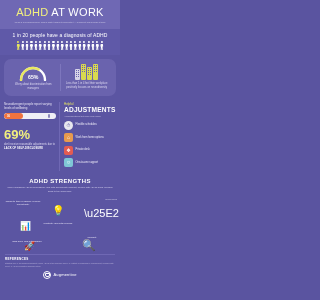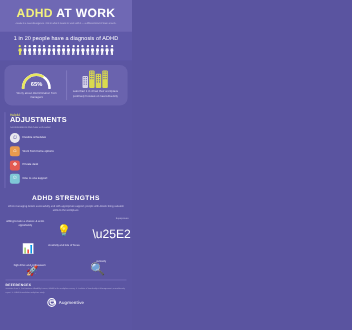--- a/index.html
+++ b/index.html
@@ -8,21 +8,21 @@
     background:#5a54a0;
     font-family:"Liberation Sans",sans-serif;
     color:#ffffff;
     -webkit-font-smoothing:antialiased;
   }
   .page{position:relative;width:120px;height:300px;background:#5b55a2;}
 
   
   .header{background:#6f68b4;padding:6px 5px 5px;text-align:center;}
   .title{
-    font-size:11px;font-weight:bold;letter-spacing:.3px;
+    font-size:11px;font-weight:normal;letter-spacing:.3px;
     color:#f2f07e;line-height:1.1;
   }
   .title .w{color:#ffffff;}
   .subtitle{
     font-size:2.1px;line-height:1.5;color:#cfcbe8;
     margin-top:3px;padding:0 4px;text-align:center;
   }
 
   
   .banner{background:#5f59a8;padding:3px 4px 5px;text-align:center;}
@@ -269,20 +269,35 @@
           </div>
           <div class="blk" style="height: 16px;">
             <i></i>
           </div>
         </div>
       <div class="cap">Less than 1 in 4 feel their workplace positively focuses on neurodiversity</div>
     </div>
   </div>
 
   <div class="mid">
+    <div class="left">
+      <div class="lead">Neurodivergent people report varying levels of wellbeing</div>
+      <div class="slider">
+        <div class="fill" style="width: 36%;"></div>
+        <div class="knob"></div>
+        <div class="lbl">36</div>
+      </div>
+
+      <div class="pct-big">69%</div>
+      <div class="pct-cap">
+        <span>don't receive reasonable</span>
+        <span>adjustments due to</span>
+        <b>LACK OF SELF-DISCLOSURE</b>
+      </div>
+    </div>
 
     <div class="vline"></div>
 
     <div class="right">
       <div class="h-small">Helpful</div>
       <div class="h-big">ADJUSTMENTS</div>
       <div class="h-sub">Accommodations that make work easier</div>
       <div id="adj-list">
           <div class="adj">
             <div class="ic clock">⏱</div>

